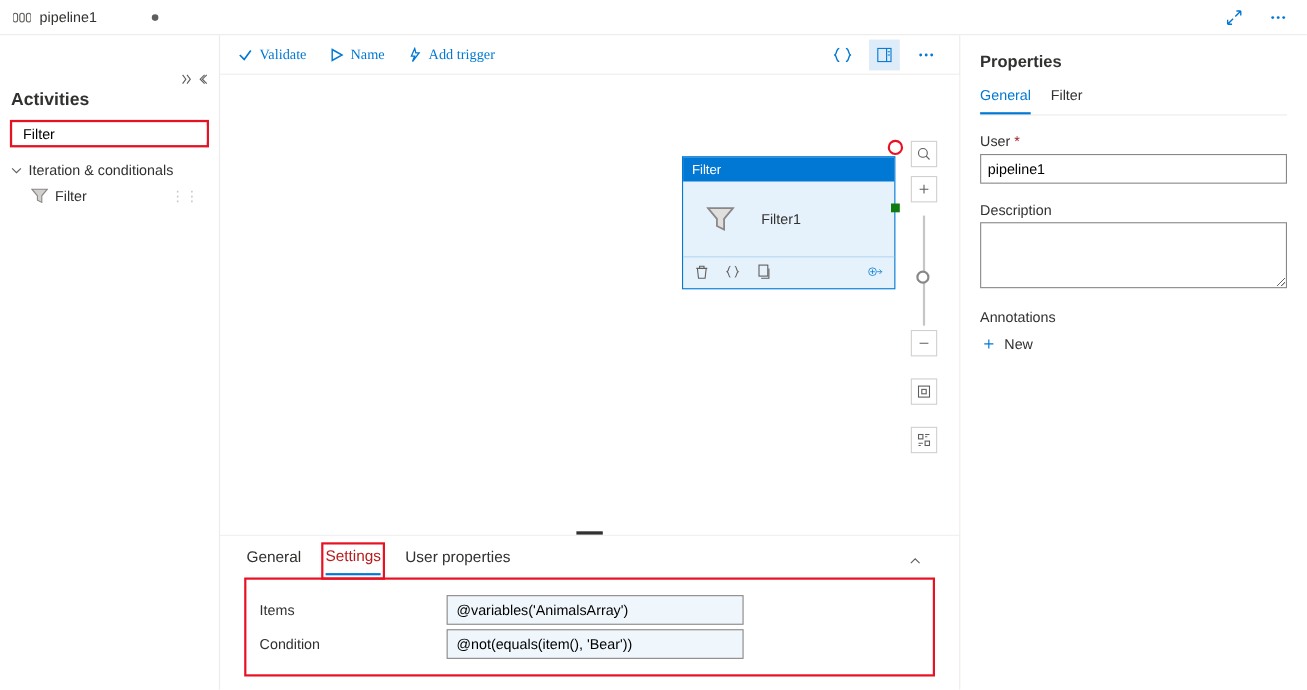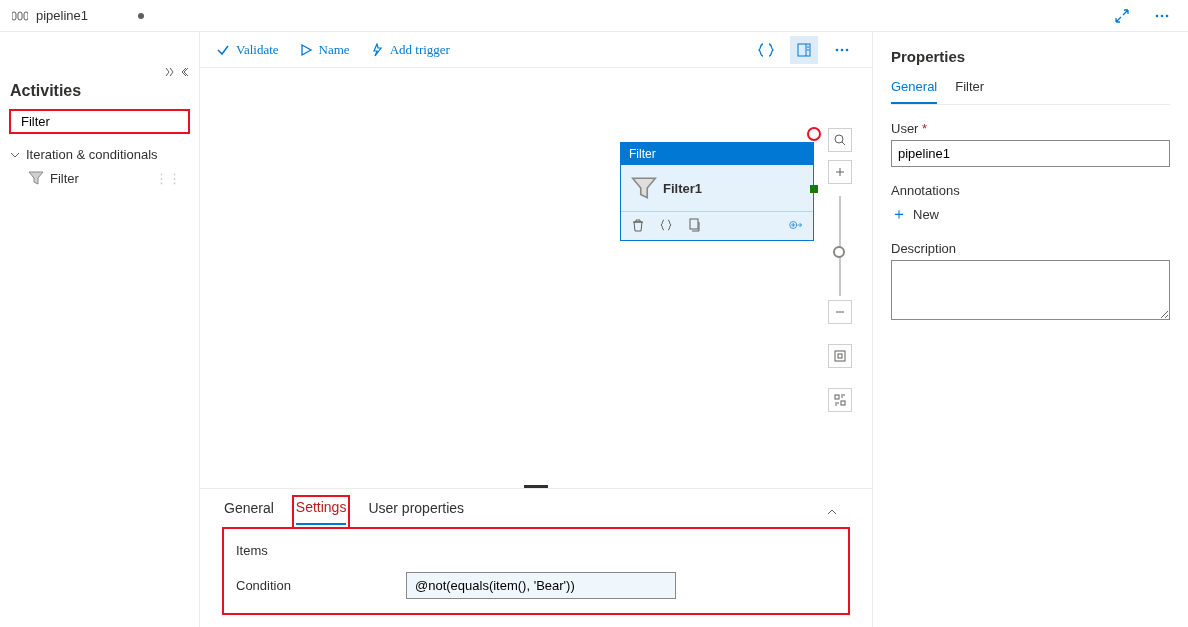--- a/index.html
+++ b/index.html
@@ -38,40 +38,40 @@
 
 .canvas-area { flex: 1; position: relative; background: #fff; min-height: 0; }
 
 .canvas-tools { position: absolute; right: 20px; top: 60px; display: flex; flex-direction: column; align-items: center; gap: 0; }
 .tool-box { width: 24px; height: 24px; border: 1px solid #d2d0ce; display: flex; align-items: center; justify-content: center; background: #fff; margin-bottom: 8px; cursor: pointer; }
 .slider-track { width: 2px; height: 100px; background: #c8c6c4; position: relative; margin: 4px 0; }
 .slider-thumb { width: 12px; height: 12px; border-radius: 50%; background: #fff; border: 2px solid #8a8886; position: absolute; left: -6px; top: 50px; }
 
 .node { position: absolute; left: 420px; top: 74px; width: 194px; border: 1px solid #0078d4; background: #e6f2fb; }
 .node-header { background: #0078d4; color: #fff; padding: 4px 8px; font-size: 12px; }
-.node-body { display: flex; align-items: center; gap: 6px; padding: 10px; font-weight: bold; }
+.node-body { display: flex; align-items: center; gap: 24px; padding: 21px; }
 .node-body .funnel-lg { width: 26px; height: 26px; }
 .node-footer { display: flex; align-items: center; gap: 14px; padding: 6px 10px 8px; border-top: 1px solid #b3d6f2; }
 .node-footer svg { width: 14px; height: 14px; }
 .node-footer .flow { margin-left: auto; }
 .node .connector { position: absolute; width: 8px; height: 8px; background: #107c10; right: -5px; top: 42px; }
 .node .status-circle { position: absolute; width: 14px; height: 14px; border: 2px solid #e81123; border-radius: 50%; right: -8px; top: -16px; }
 
 .canvas-divider { position: absolute; bottom: 0; left: 50%; transform: translateX(-50%); width: 24px; height: 3px; background: #323130; }
 
 .bottom-panel { border-top: 1px solid #edebe9; padding: 0; }
 .tabs-row { display: flex; align-items: center; padding: 10px 24px 0; gap: 22px; position: relative; }
 .tab { font-size: 14px; padding-bottom: 8px; cursor: pointer; }
 .tab.active { color: #b91c1c; border-bottom: 2px solid #0078d4; }
 .tabs-row .collapse { margin-left: auto; margin-right: 10px; color: #605e5c; }
 .highlight-tab { outline: 2px solid #e81123; outline-offset: 2px; }
 
 .settings-form { margin: 4px 24px 14px; padding: 14px 0; }
 .highlight-form { outline: 2px solid #e81123; padding: 14px 12px; }
-.form-row { display: flex; align-items: center; margin-bottom: 14px; }
+.form-row { display: flex; align-items: center; margin-bottom: 4px; }
 .form-row:last-child { margin-bottom: 0; }
 .form-label { width: 170px; font-size: 13px; }
 .form-input { width: 270px; padding: 5px 8px; border: 1px solid #8a8886; background: #eff6fc; font-size: 13px; font-family: inherit; }
 
 .properties { width: 316px; border-left: 1px solid #edebe9; padding: 16px 18px; }
 .properties h3 { font-size: 15px; font-weight: 600; margin-bottom: 14px; }
 .prop-tabs { display: flex; gap: 18px; border-bottom: 1px solid #edebe9; margin-bottom: 16px; }
 .prop-tab { font-size: 13px; padding-bottom: 8px; cursor: pointer; }
 .prop-tab.active { color: #0078d4; border-bottom: 2px solid #0078d4; }
 .prop-field { margin-bottom: 16px; }
@@ -278,20 +278,21 @@
         <span class="tab">User properties</span>
         <span class="collapse">
           <svg width="12" height="10" viewBox="0 0 12 10">
               <path d="M2 7 L6 3 L10 7" fill="none" stroke="#605e5c"></path>
             </svg>
         </span>
       </div>
       <div class="settings-form highlight-form">
         <div class="form-row">
           <div class="form-label">Items</div>
+          <input class="form-input" value="@variables('AnimalsArray')" style="">
         </div>
         <div class="form-row">
           <div class="form-label">Condition</div>
           <input class="form-input" value="@not(equals(item(), 'Bear'))" style="">
         </div>
       </div>
     </div>
 
   </div>
 
@@ -299,25 +300,25 @@
     <h3>Properties</h3>
     <div class="prop-tabs">
       <span class="prop-tab active">General</span>
       <span class="prop-tab">Filter</span>
     </div>
     <div class="prop-field">
       <label><span>User</span> <span class="req">*</span></label>
       <input type="text" value="pipeline1" style="">
     </div>
     <div class="prop-field">
+      <label>Description</label>
+      <textarea style=""></textarea>
+    </div>
+    <div class="prop-field">
       <label>Annotations</label>
       <div class="add-link">
         <span class="plus">＋</span>
         <span>New</span>
       </div>
     </div>
-    <div class="prop-field">
-      <label>Description</label>
-      <textarea style=""></textarea>
-    </div>
   </div>
 
 </div>
 
 </body></html>

